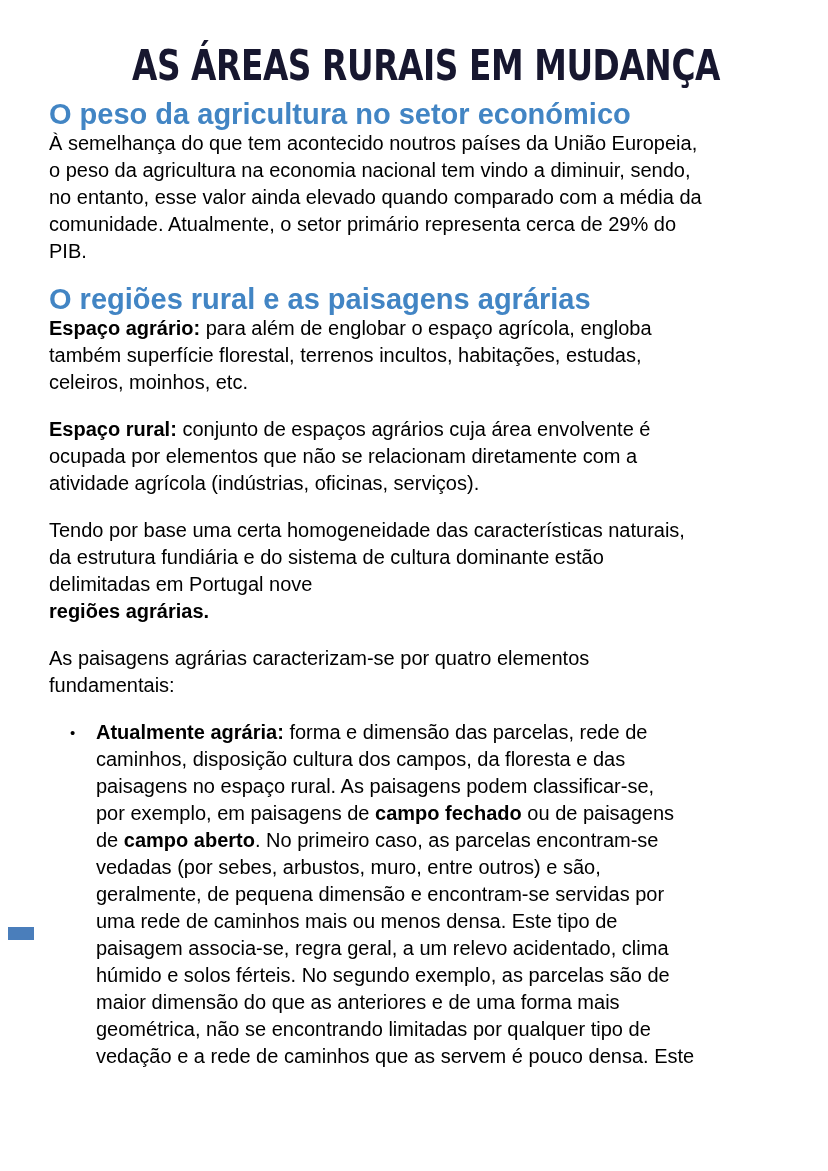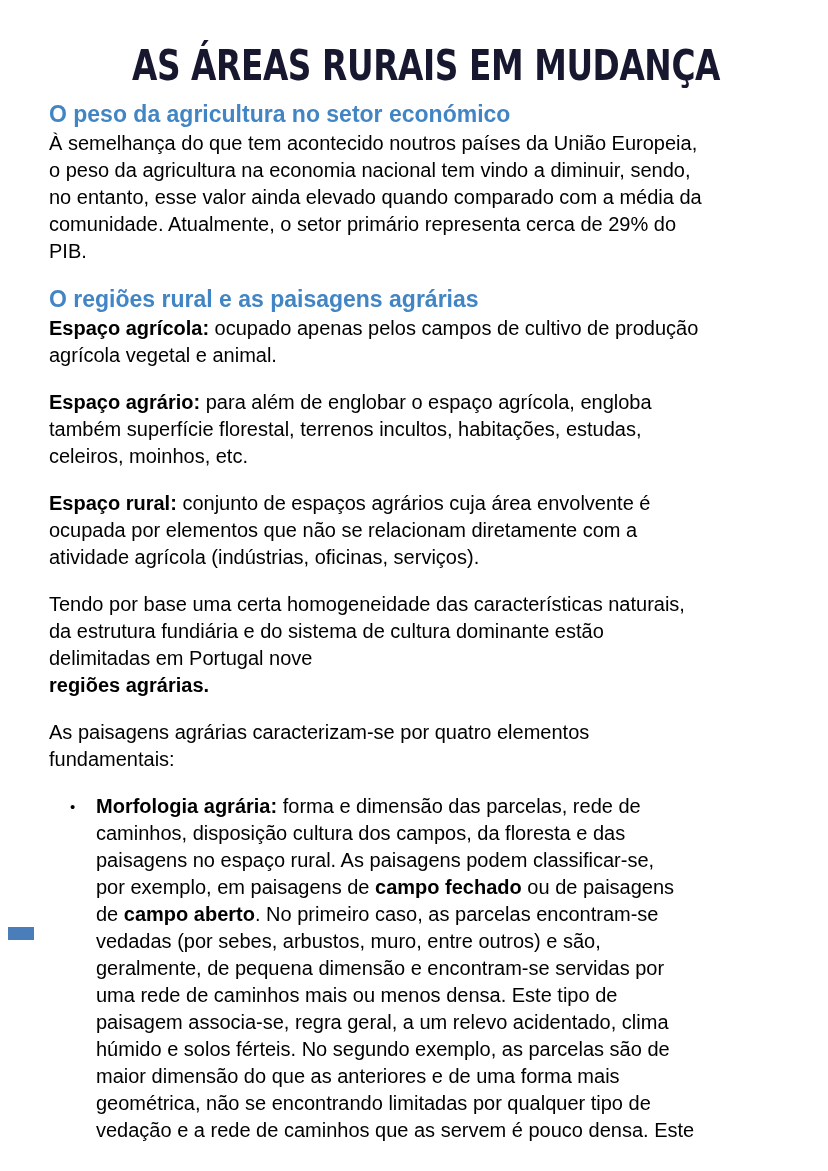--- a/index.html
+++ b/index.html
@@ -34,21 +34,21 @@
     font-weight: 800;
     font-size: 42px;
     letter-spacing: -0.5px;
     color: var(--title, #17172f);
     transform: scaleX(0.78);
     transform-origin: center;
     white-space: nowrap;
   }
   .section-heading {
     margin: 0 0 2px 0;
-    font-size: 23px;
+    font-size: 29px;
     line-height: 28px;
     font-weight: bold;
     color: var(--heading, #4285c4);
   }
   .para {
     margin: 0 0 20px 0;
     font-size: 20px;
     line-height: 27px;
     white-space: pre-wrap;
   }
@@ -90,42 +90,40 @@
   <h2 class="section-heading">O peso da agricultura no setor económico</h2>
 
   <p class="para"><span>À semelhança do que tem acontecido noutros países da União Europeia,
 o peso da agricultura na economia nacional tem vindo a diminuir, sendo,
 no entanto, esse valor ainda elevado quando comparado com a média da
 comunidade. Atualmente, o setor primário representa cerca de 29% do
 PIB.</span></p>
 
   <h2 class="section-heading">O regiões rural e as paisagens agrárias</h2>
 
-  <p class="para"><span class="b">Espaço agrícola:</span><span> ocupado apenas pelos campos de cultivo de produção
-agrícola vegetal e animal.</span></p>
 
   <p class="para"><span class="b">Espaço agrário:</span><span> para além de englobar o espaço agrícola, engloba
 também superfície florestal, terrenos incultos, habitações, estudas,
 celeiros, moinhos, etc.</span></p>
 
   <p class="para"><span class="b">Espaço rural:</span><span> conjunto de espaços agrários cuja área envolvente é
 ocupada por elementos que não se relacionam diretamente com a
 atividade agrícola (indústrias, oficinas, serviços).</span></p>
 
   <p class="para"><span>Tendo por base uma certa homogeneidade das características naturais,
 da estrutura fundiária e do sistema de cultura dominante estão
 delimitadas em Portugal nove
 </span><span class="b">regiões agrárias.</span></p>
 
   <p class="para"><span>As paisagens agrárias caracterizam-se por quatro elementos
 fundamentais:</span></p>
 
   <div class="bullet">
     <span class="bullet-marker">•</span>
-    <div class="bullet-text"><span class="b">Morfologia agrária:</span><span> forma e dimensão das parcelas, rede de
+    <div class="bullet-text"><span class="b">Atualmente agrária:</span><span> forma e dimensão das parcelas, rede de
 caminhos, disposição cultura dos campos, da floresta e das
 paisagens no espaço rural. As paisagens podem classificar-se,
 por exemplo, em paisagens de </span><span class="b">campo fechado</span><span> ou de paisagens
 de </span><span class="b">campo aberto</span><span>. No primeiro caso, as parcelas encontram-se
 vedadas (por sebes, arbustos, muro, entre outros) e são,
 geralmente, de pequena dimensão e encontram-se servidas por
 uma rede de caminhos mais ou menos densa. Este tipo de
 paisagem associa-se, regra geral, a um relevo acidentado, clima
 húmido e solos férteis. No segundo exemplo, as parcelas são de
 maior dimensão do que as anteriores e de uma forma mais

